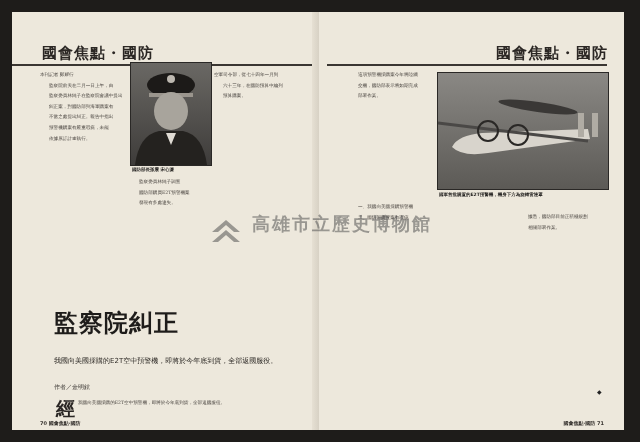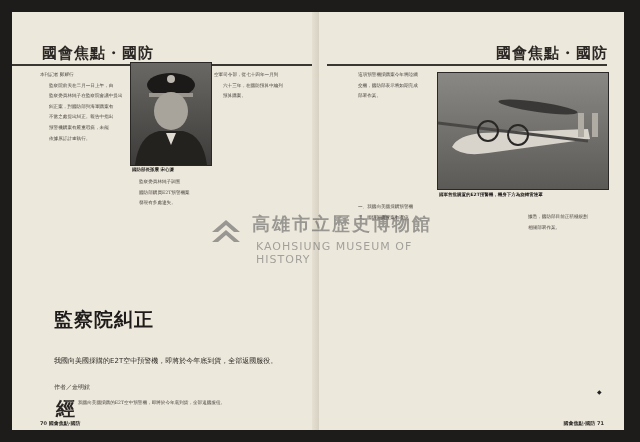--- a/index.html
+++ b/index.html
@@ -11,21 +11,21 @@
   .gutter{position:absolute;left:300px;top:0;width:16px;height:418px;background:linear-gradient(90deg,#e6e0d3,#d5cfc2 50%,#e6e0d3);}
   .header-title{position:absolute;top:32px;font-family:"DejaVu Sans",sans-serif;font-size:15px;font-weight:bold;color:#2b2724;letter-spacing:1px;}
   .hdr-left{left:30px;}
   .hdr-right{right:16px;}
   .rule{position:absolute;height:2px;background:#3a3632;}
   .col{position:absolute;font-size:4.6px;line-height:10.6px;color:#4a4540;overflow:hidden;}
   .col p{margin:0;text-indent:9px;}
   .photo{position:absolute;background:linear-gradient(180deg,#6a6864,#3e3c3a);border:1px solid #2a2826;}
   .caption{position:absolute;font-size:4.5px;color:#2a2826;font-family:"DejaVu Sans",sans-serif;font-weight:bold;}
   .headline{position:absolute;left:42px;font-weight:bold;color:#1e1c1a;font-family:"DejaVu Serif",serif;letter-spacing:1px;}
-  .hl1{top:295px;font-size:19px;}
+  .hl1{top:295px;font-size:24px;}
   .hl2{top:318px;font-size:22px;}
   .lead{position:absolute;left:42px;font-size:7px;line-height:11px;color:#2e2a26;font-family:"DejaVu Sans",sans-serif;}
   .byline{position:absolute;left:42px;top:371px;font-size:6px;color:#3a3632;}
   .dropcap{position:absolute;left:44px;top:384px;font-size:19px;font-weight:bold;color:#2a2624;}
   .folio{position:absolute;top:418px;font-size:5px;color:#3a3632;font-family:"DejaVu Sans",sans-serif;font-weight:bold;}
   .watermark{position:absolute;left:196px;top:200px;width:250px;height:50px;opacity:.55;pointer-events:none;}
   .wm-logo{position:absolute;left:0;top:2px;width:36px;height:36px;}
   .wm-zh{position:absolute;left:44px;top:0;font-family:"DejaVu Sans",sans-serif;font-size:18px;font-weight:bold;color:#555;letter-spacing:2px;}
   .wm-en{position:absolute;left:48px;top:28px;font-family:"DejaVu Sans",sans-serif;font-size:11px;color:#666;letter-spacing:1px;}
   .end-mark{position:absolute;font-size:6px;color:#222;}
@@ -118,15 +118,14 @@
     <div class="end-mark" style="left:278px;top:376px;">◆</div>
     <div class="folio" style="right:20px;top:408px;">國會焦點‧國防 71</div>
   </div>
 
   <div class="watermark">
     <svg class="wm-logo" viewBox="0 0 36 36">
       <path d="M4 18 L18 6 L32 18 L26 18 L18 11 L10 18 Z" fill="#555"></path>
       <path d="M4 28 L18 16 L32 28 L26 28 L18 21 L10 28 Z" fill="#555"></path>
     </svg>
     <div class="wm-zh">高雄市立歷史博物館</div>
-    <div class="wm-en">KAOHSIUNG MUSEUM OF HISTORY</div>
   </div>
 </div>
 
 </body></html>

